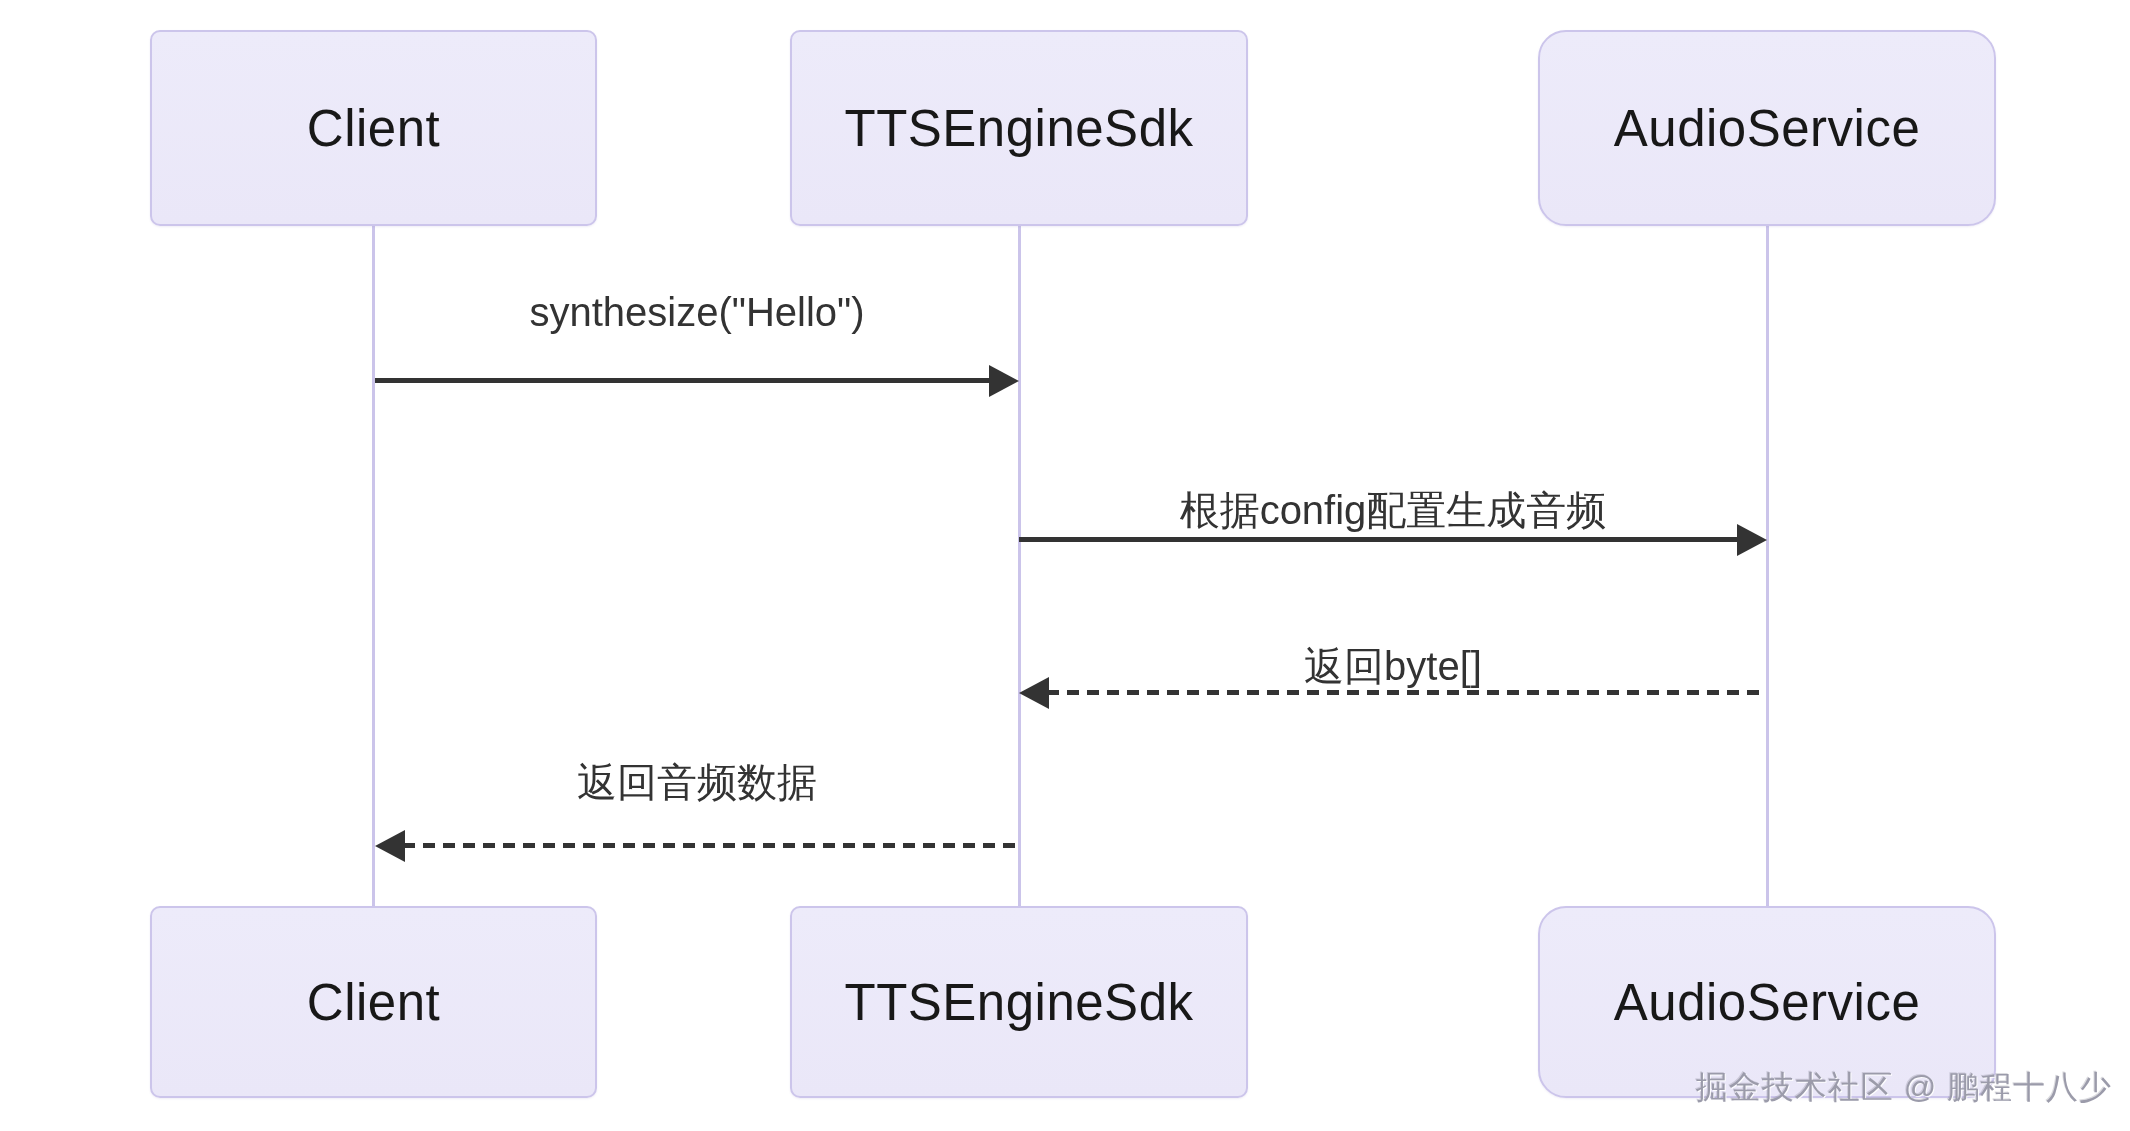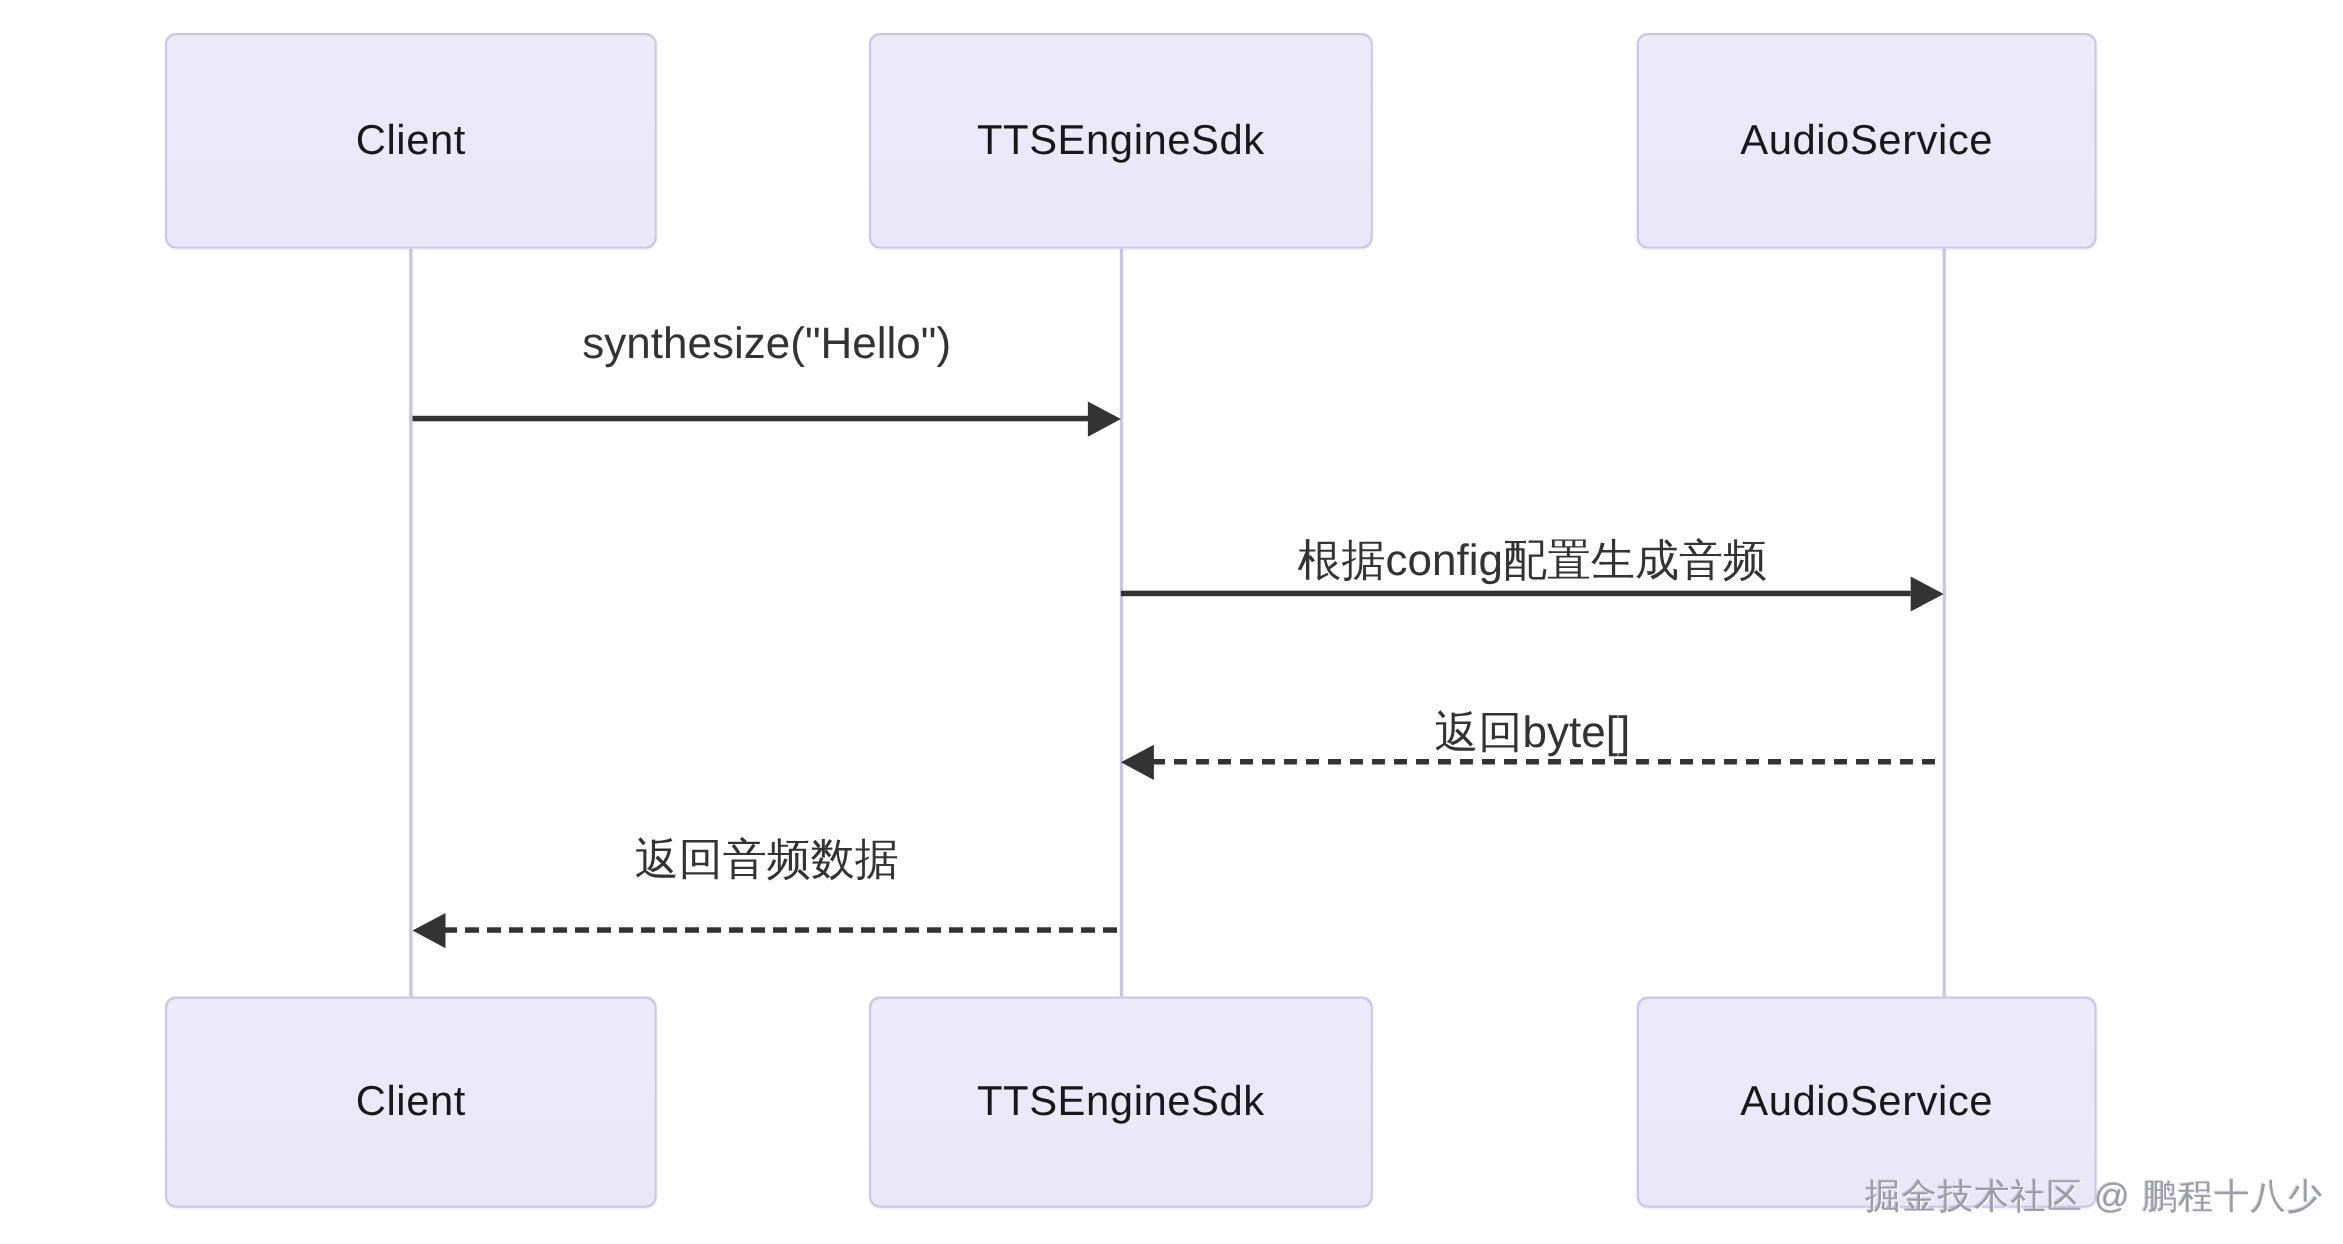--- a/index.html
+++ b/index.html
@@ -16,21 +16,21 @@
     height:196px;
     background:linear-gradient(180deg,#edebfa 0%,#eae7f8 100%);
     border:2px solid #ccc5eb;
     border-radius:10px;
     box-sizing:border-box;
     display:flex;align-items:center;justify-content:center;
     box-shadow:0 1px 2px rgba(120,110,180,0.12);
   }
   .actor-box.bottom{height:192px;}
   .actor-label{
-    font-size:38px;
+    font-size:51px;
     color:#181818;
     letter-spacing:0.5px;
     white-space:nowrap;
   }
   .lifeline{
     position:absolute;
     top:226px;height:680px;width:3px;
     background:#cbc4ea;
   }
   .msg-label{
@@ -50,21 +50,21 @@
   .arrowhead{
     position:absolute;width:0;height:0;
     border-top:16px solid transparent;
     border-bottom:16px solid transparent;
   }
   .arrowhead.right{border-left:30px solid #333333;}
   .arrowhead.left{border-right:30px solid #333333;}
   
   .col-client{left:150px;width:447px;}
   .col-tts{left:790px;width:458px;}
-  .col-audio{left:1488px;width:418px;}
+  .col-audio{left:1538px;width:458px;border-radius:28px;}
   .top{top:30px;}
   .bottom{top:906px;}
   .lifeline.client{left:372px;}
   .lifeline.tts{left:1018px;}
   .lifeline.audio{left:1766px;}
   .watermark{
     position:absolute;
     top:1066px;right:18px;
     font-size:32px;
     color:#9b9baa;

